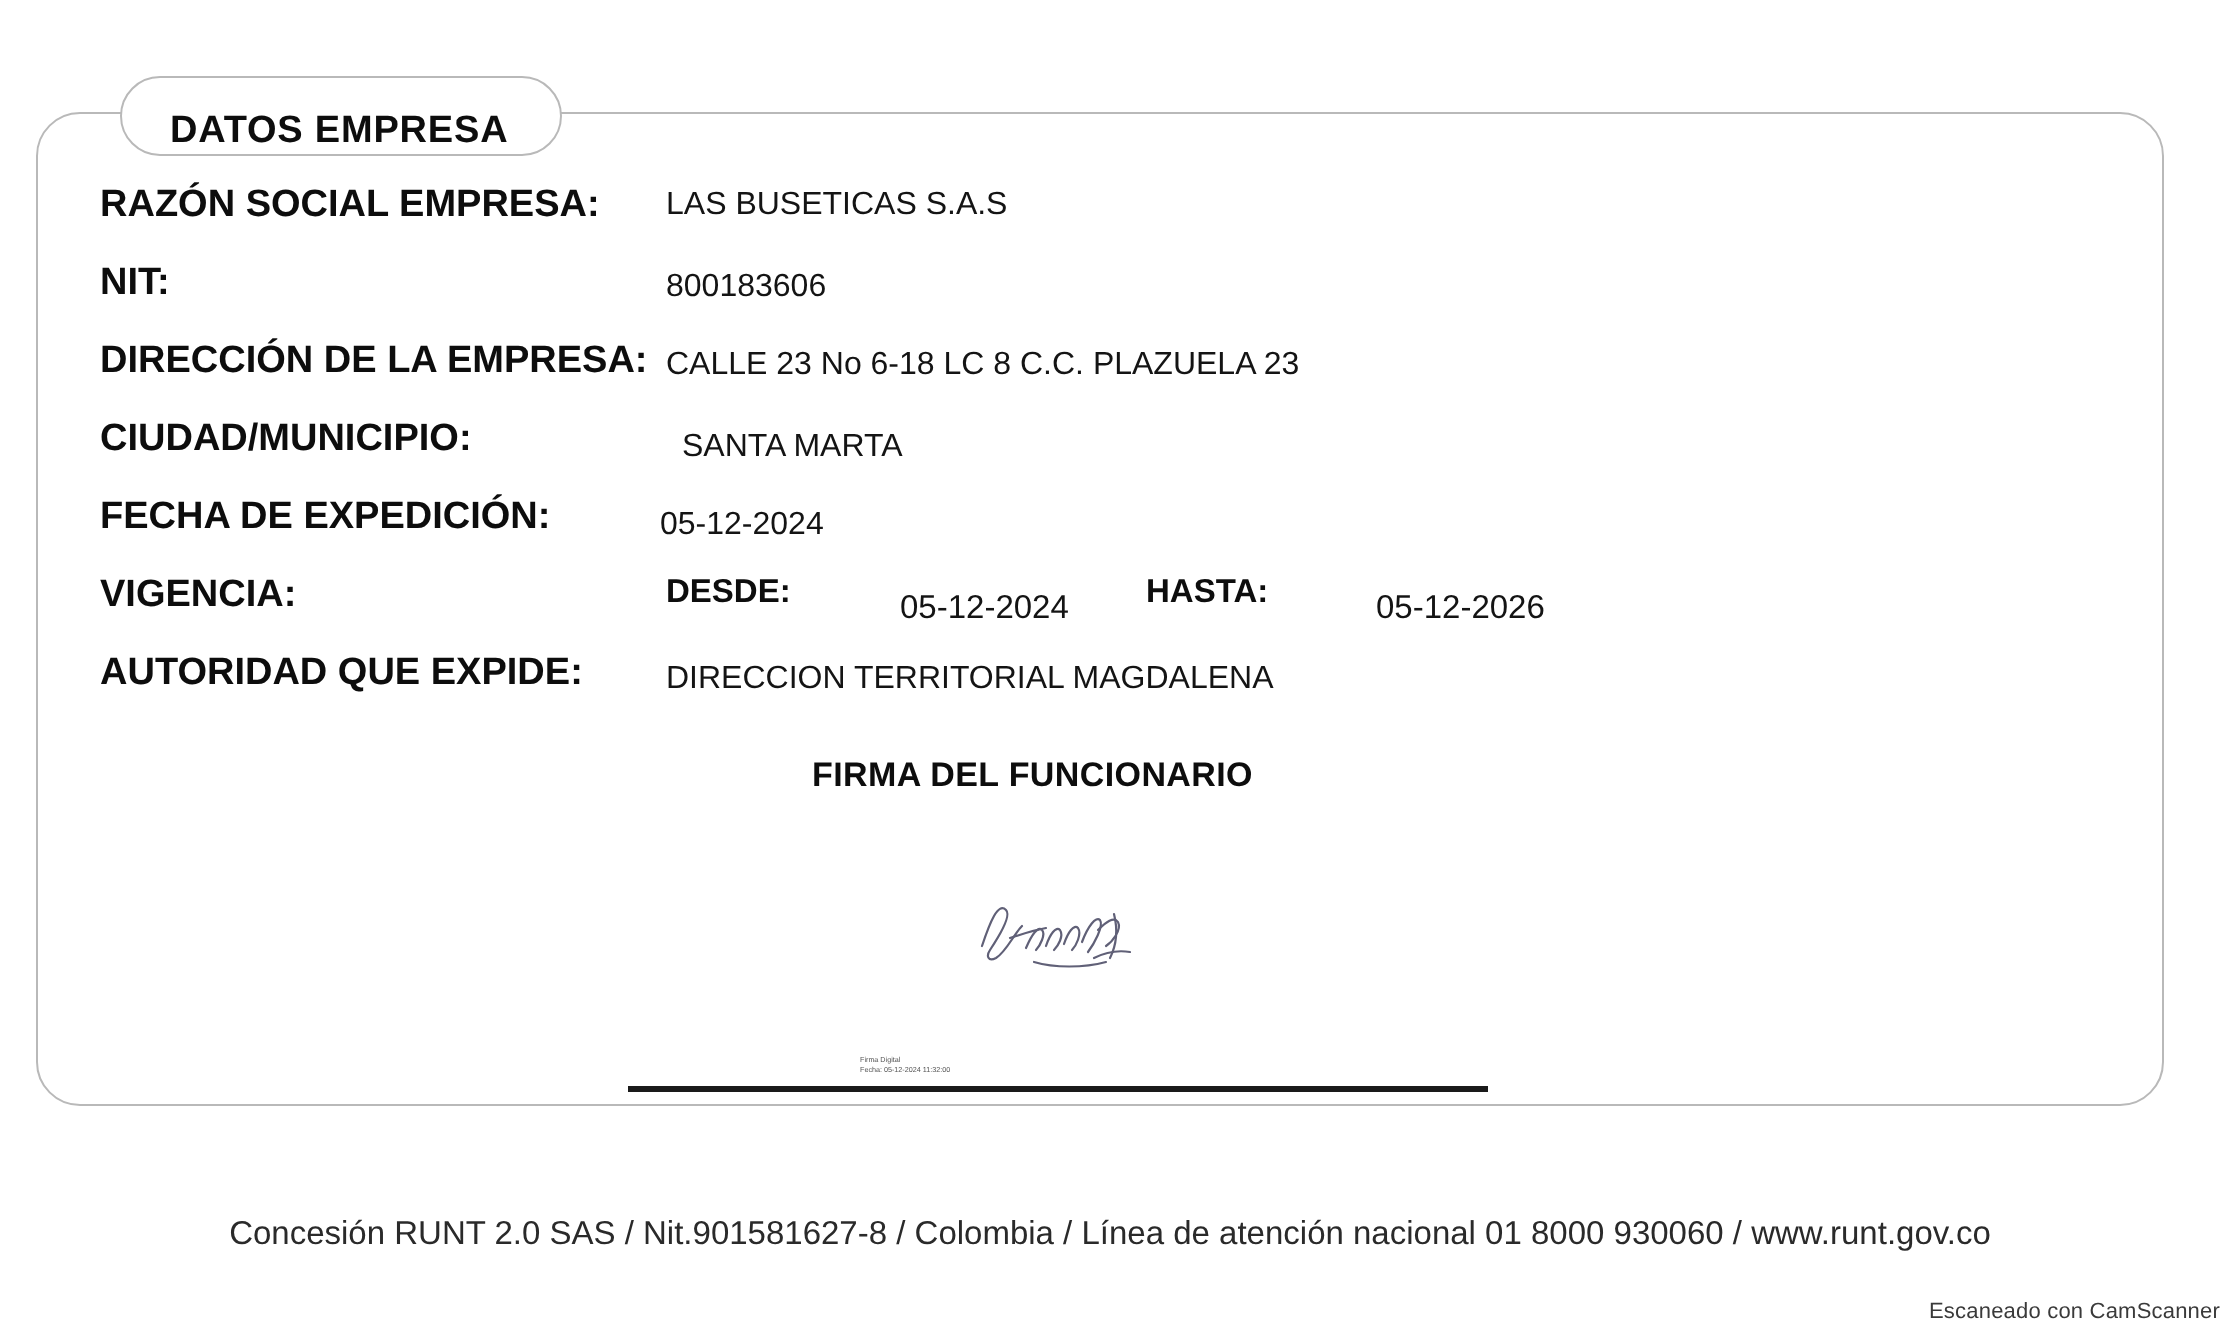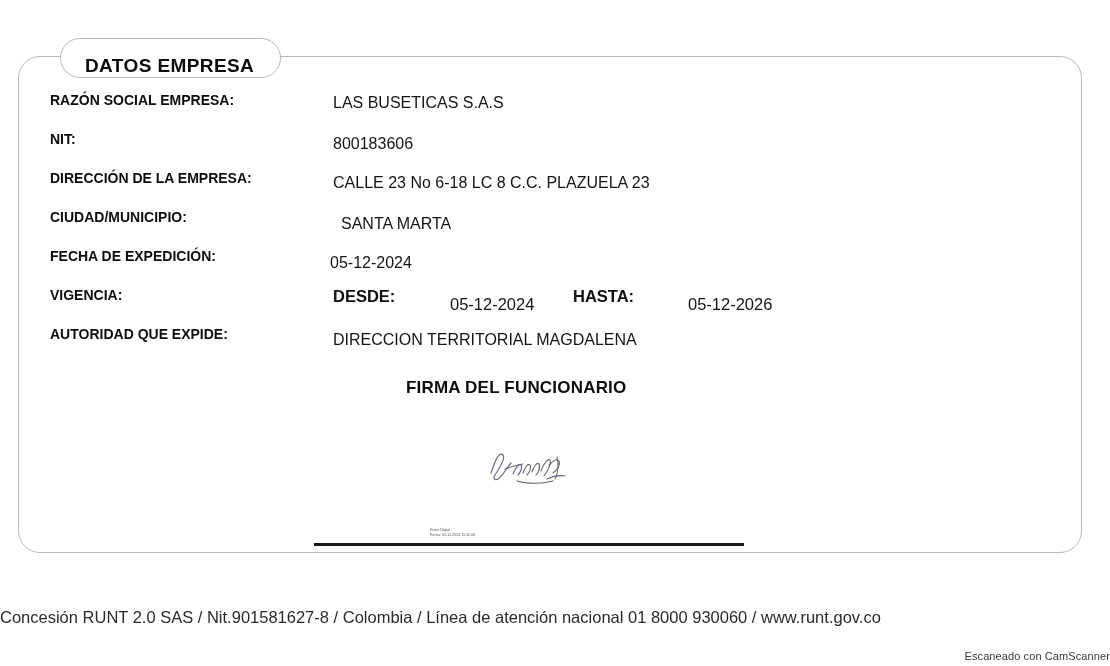--- a/index.html
+++ b/index.html
@@ -66,21 +66,21 @@
     width: 1000px;
   }
   .row {
     position: relative;
     height: 39px;
   }
   .label {
     position: absolute;
     left: 0;
     top: 0;
-    font-size: 14px;
+    font-size: 19px;
     font-weight: bold;
     color: #0d0d0d;
     white-space: nowrap;
   }
   .value {
     position: absolute;
     font-size: 16px;
     font-weight: normal;
     color: #141414;
     white-space: nowrap;
@@ -168,21 +168,21 @@
     text-align: left;
     white-space: nowrap;
   }
 
   
   .footer {
     position: absolute;
     left: 0;
     top: 608px;
     width: 1110px;
-    text-align: left;
+    text-align: center;
     font-size: 16.5px;
     color: #2a2a2a;
   }
 
   
   .watermark {
     position: absolute;
     right: 0px;
     bottom: 4px;
     font-size: 11px;

